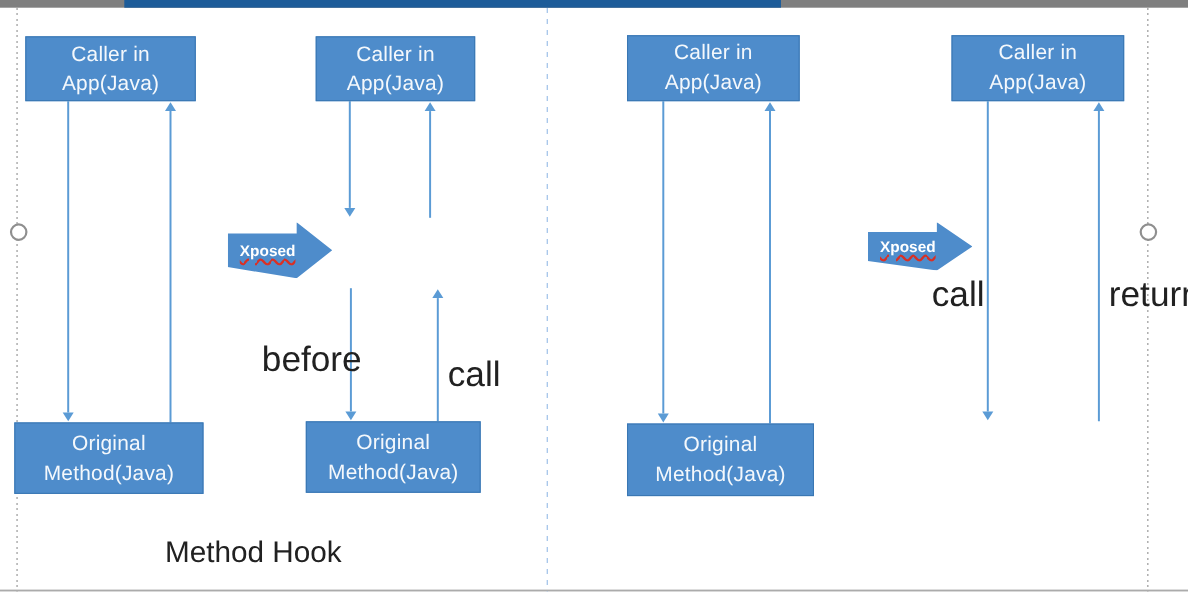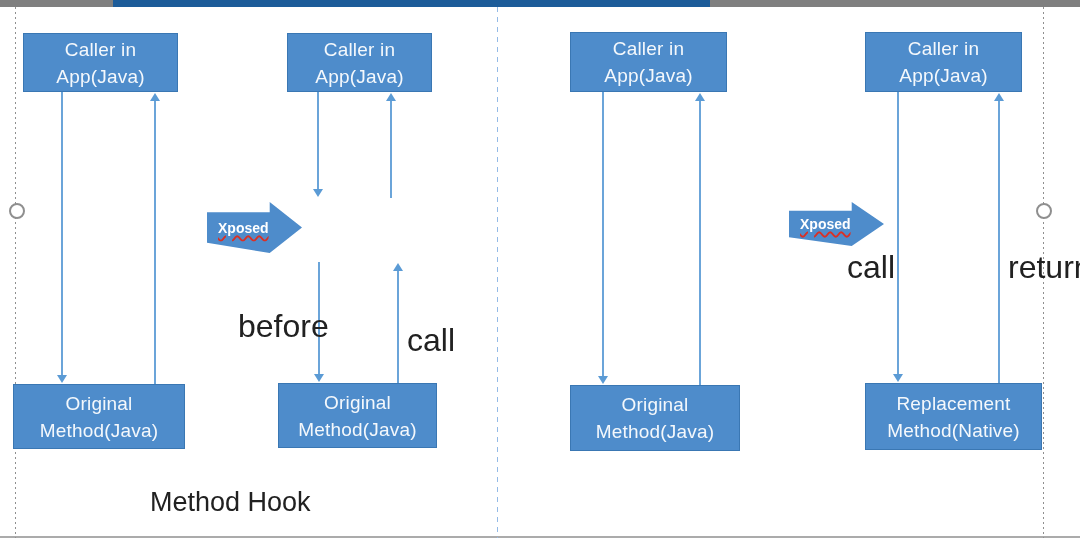--- a/index.html
+++ b/index.html
@@ -152,24 +152,20 @@
   <div class="box" style="left:865px; top:32px; width:157px; height:60px">
     <span>Caller in</span>
     <span>App(Java)</span>
   </div>
 
   <div class="box" style="left:570px; top:385px; width:170px; height:66px">
     <span>Original</span>
     <span>Method(Java)</span>
   </div>
 
-  <div class="box" style="left:865px; top:383px; width:177px; height:67px">
-    <span>Replacement</span>
-    <span>Method(Native)</span>
-  </div>
 
   <div class="block-arrow" style="left:757px; top:202px; width:95px; height:44px">
     <span class="xlabel">Xposed</span>
   </div>
 
   <div class="plabel" style="left:847px; top:249px">call</div>
   <div class="plabel" style="left:1008px; top:249px">return</div>
 
 
 </div>

